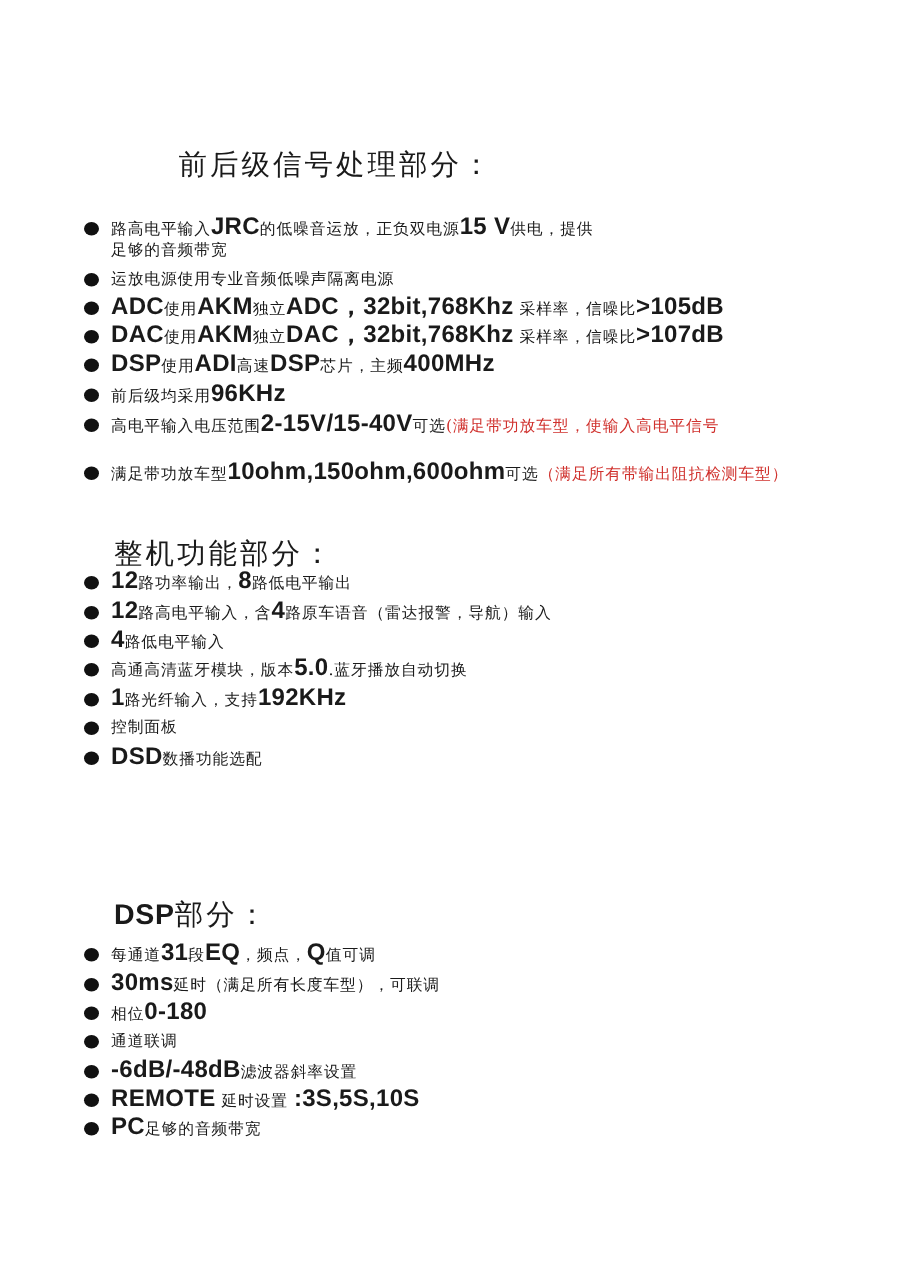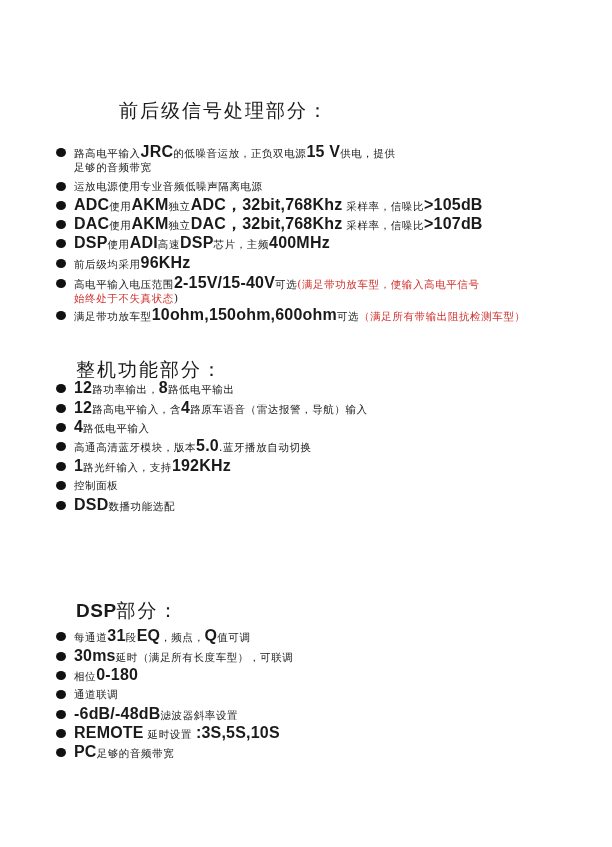--- a/index.html
+++ b/index.html
@@ -40,21 +40,21 @@
     <div class="item" style="top: 236px;">
       <span class="bullet"></span>
       <span class="txt"><span class="b ">DSP</span><span>使用</span><span class="b ">ADI</span><span>高速</span><span class="b ">DSP</span><span>芯片，主频</span><span class="b ">400MHz</span></span>
     </div>
     <div class="item" style="top: 256px;">
       <span class="bullet"></span>
       <span class="txt"><span>前后级均采用</span><span class="b ">96KHz</span></span>
     </div>
     <div class="item" style="top: 276px;">
       <span class="bullet"></span>
-      <span class="txt"><span>高电平输入电压范围</span><span class="b ">2-15V/15-40V</span><span>可选</span><span class="r">(满足带功放车型，使输入高电平信号</span><span class="line2"><span class="r">始终处于不失真状态</span><span>)</span></span></span>
+      <span class="txt"><span>高电平输入电压范围</span><span class="b ">2-15V/15-40V</span><span>可选</span><span class="r">(满足带功放车型，使输入高电平信号</span></span>
     </div>
     <div class="item" style="top: 308px;">
       <span class="bullet"></span>
       <span class="txt"><span>满足带功放车型</span><span class="b ">10ohm,150ohm,600ohm</span><span>可选</span><span class="r">（满足所有带输出阻抗检测车型）</span></span>
     </div>
     <div class="heading" style="top: 341px; margin-top: 16px;"><span>整机功能部分：</span></div>
     <div class="item" style="top: 381px;">
       <span class="bullet"></span>
       <span class="txt"><span class="b ">12</span><span>路功率输出，</span><span class="b ">8</span><span>路低电平输出</span></span>
     </div>

